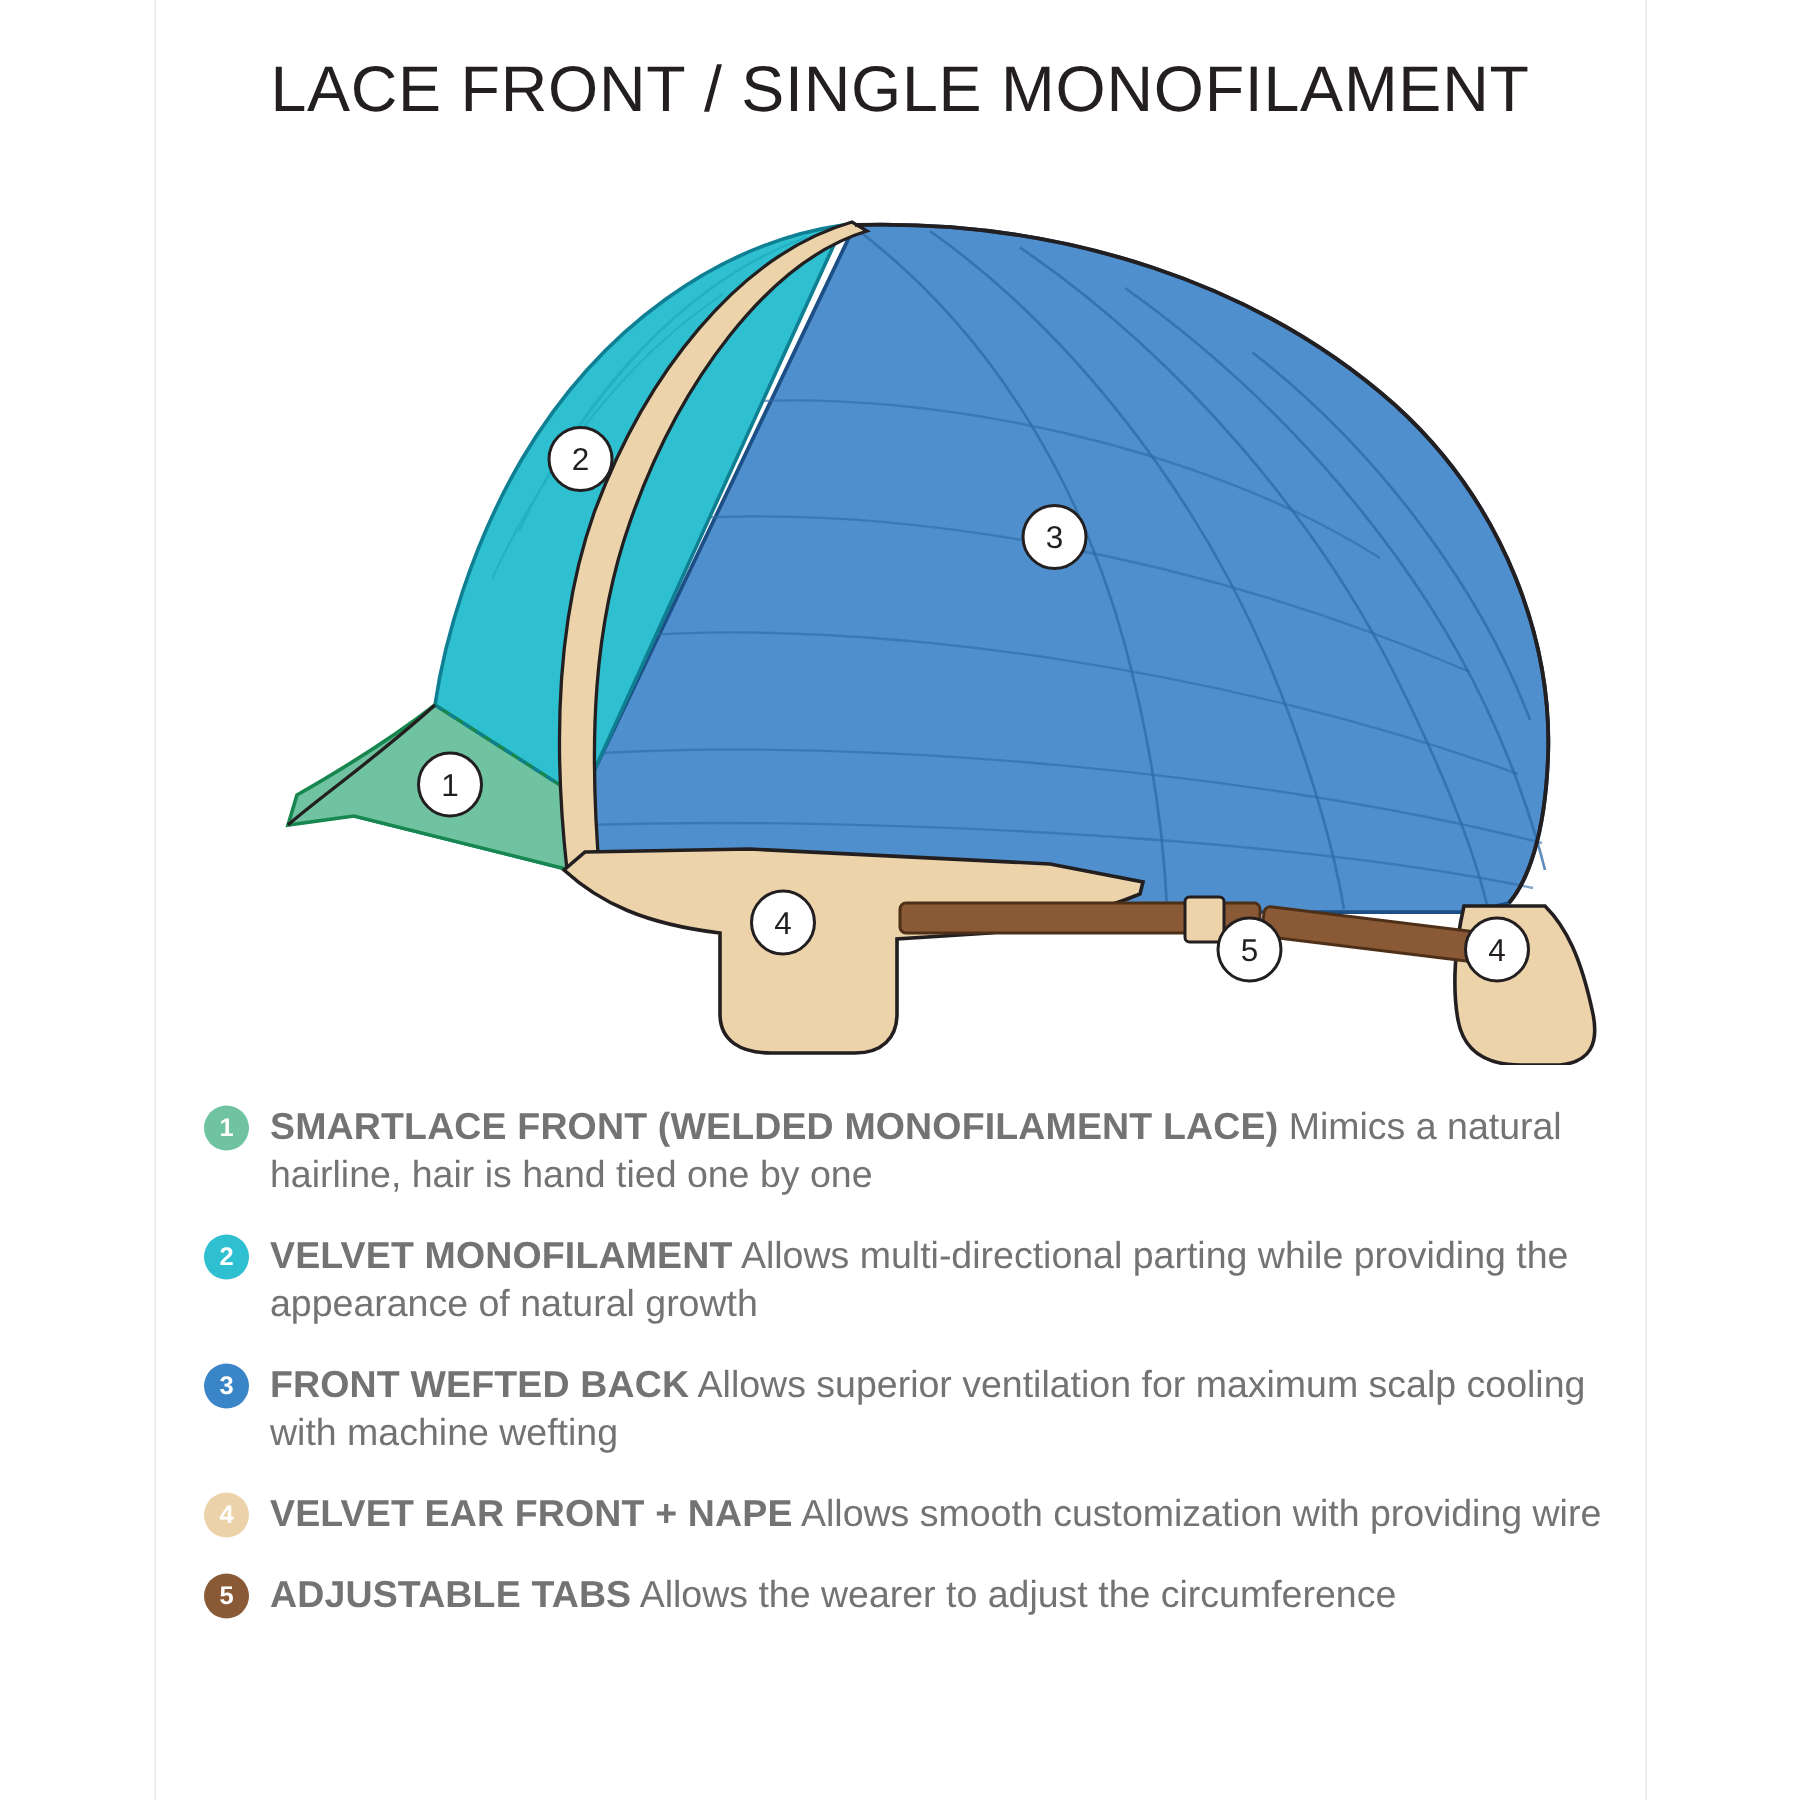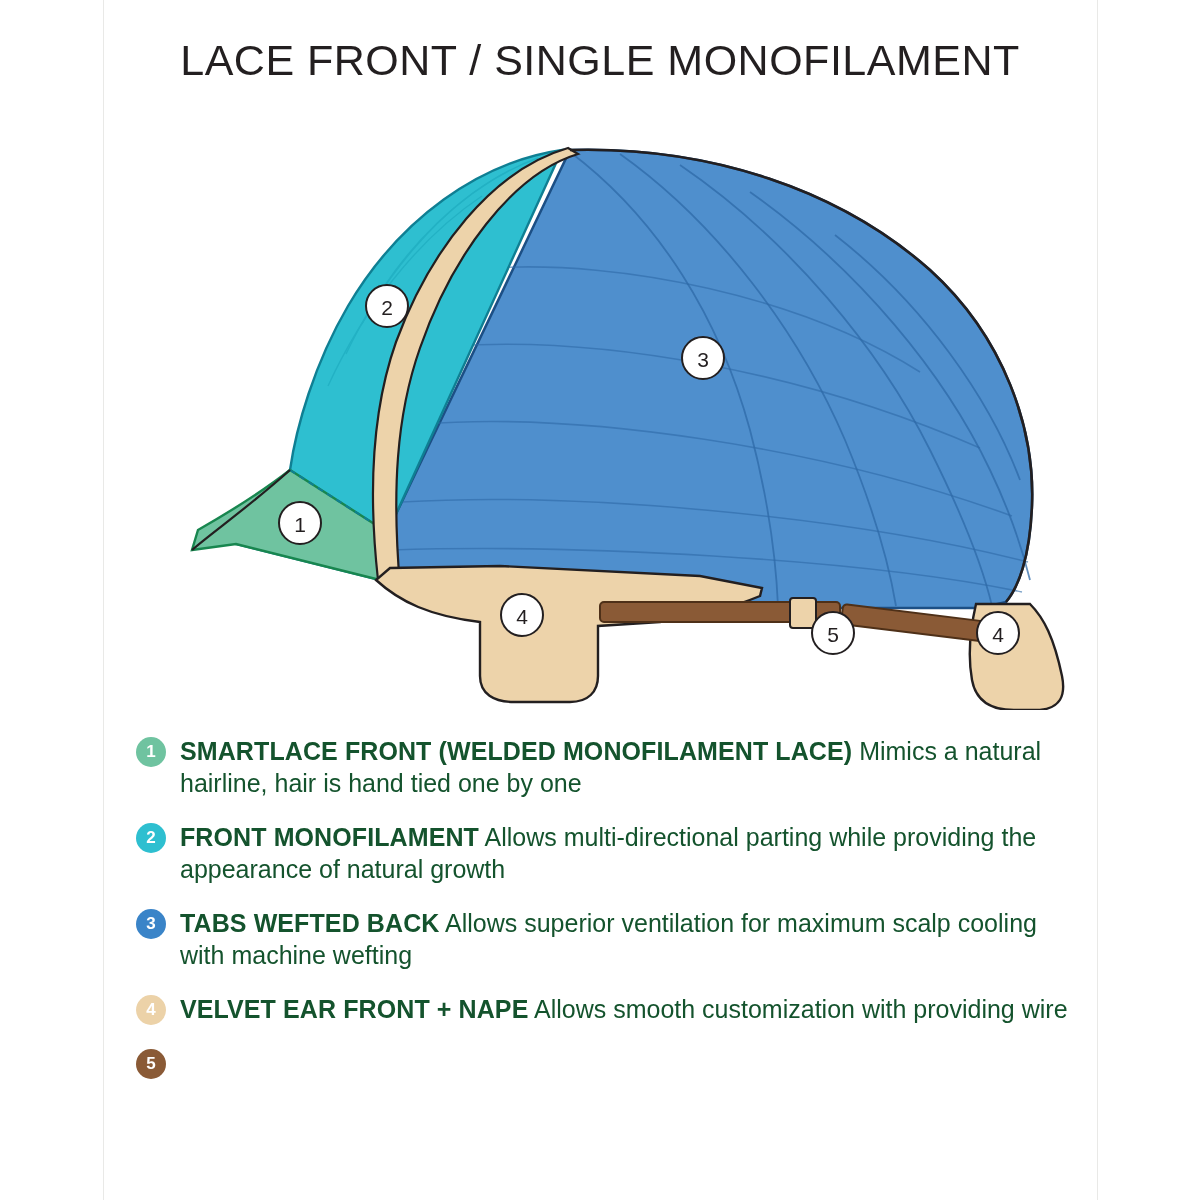--- a/index.html
+++ b/index.html
@@ -75,21 +75,21 @@
     font-weight: bold;
     line-height: 30px;
     text-align: center;
     margin-right: 14px;
     margin-top: 2px;
     font-family: "Liberation Sans", sans-serif;
   }
   .legend-text {
     font-size: 25px;
     line-height: 1.28;
-    color: #14532d;
+    color: #737373;
     font-family: "Liberation Sans", sans-serif;
   }
   .legend-text .lbl {
     font-weight: bold;
     letter-spacing: 0.1px;
   }
   .legend-text .desc {
     font-weight: 400;
   }
 
@@ -243,40 +243,44 @@
       <div class="badge" style="background:#6fc3a0">1</div>
       <div class="legend-text">
         <span class="lbl">SMARTLACE FRONT (WELDED MONOFILAMENT LACE)</span>
         <span class="desc">Mimics a natural hairline, hair is hand tied one by one</span>
       </div>
     </div>
 
     <div class="legend-row">
       <div class="badge" style="background:#2ebfd0">2</div>
       <div class="legend-text">
-        <span class="lbl">FRONT MONOFILAMENT</span>
+        <span class="lbl">VELVET MONOFILAMENT</span>
         <span class="desc">Allows multi-directional parting while providing the appearance of natural growth</span>
       </div>
     </div>
 
     <div class="legend-row">
       <div class="badge" style="background:#3a84c8">3</div>
       <div class="legend-text">
-        <span class="lbl">TABS WEFTED BACK</span>
+        <span class="lbl">FRONT WEFTED BACK</span>
         <span class="desc">Allows superior ventilation for maximum scalp cooling  with machine wefting</span>
       </div>
     </div>
 
     <div class="legend-row">
       <div class="badge" style="background:#ecd2a8">4</div>
       <div class="legend-text">
         <span class="lbl">VELVET EAR FRONT + NAPE</span>
         <span class="desc">Allows smooth customization with providing wire</span>
       </div>
     </div>
 
     <div class="legend-row">
       <div class="badge" style="background:#8a5a36">5</div>
+      <div class="legend-text">
+        <span class="lbl">ADJUSTABLE TABS</span>
+        <span class="desc">Allows the wearer to adjust the circumference</span>
+      </div>
     </div>
 
   </div>
 
 </div>
 
 </body></html>

